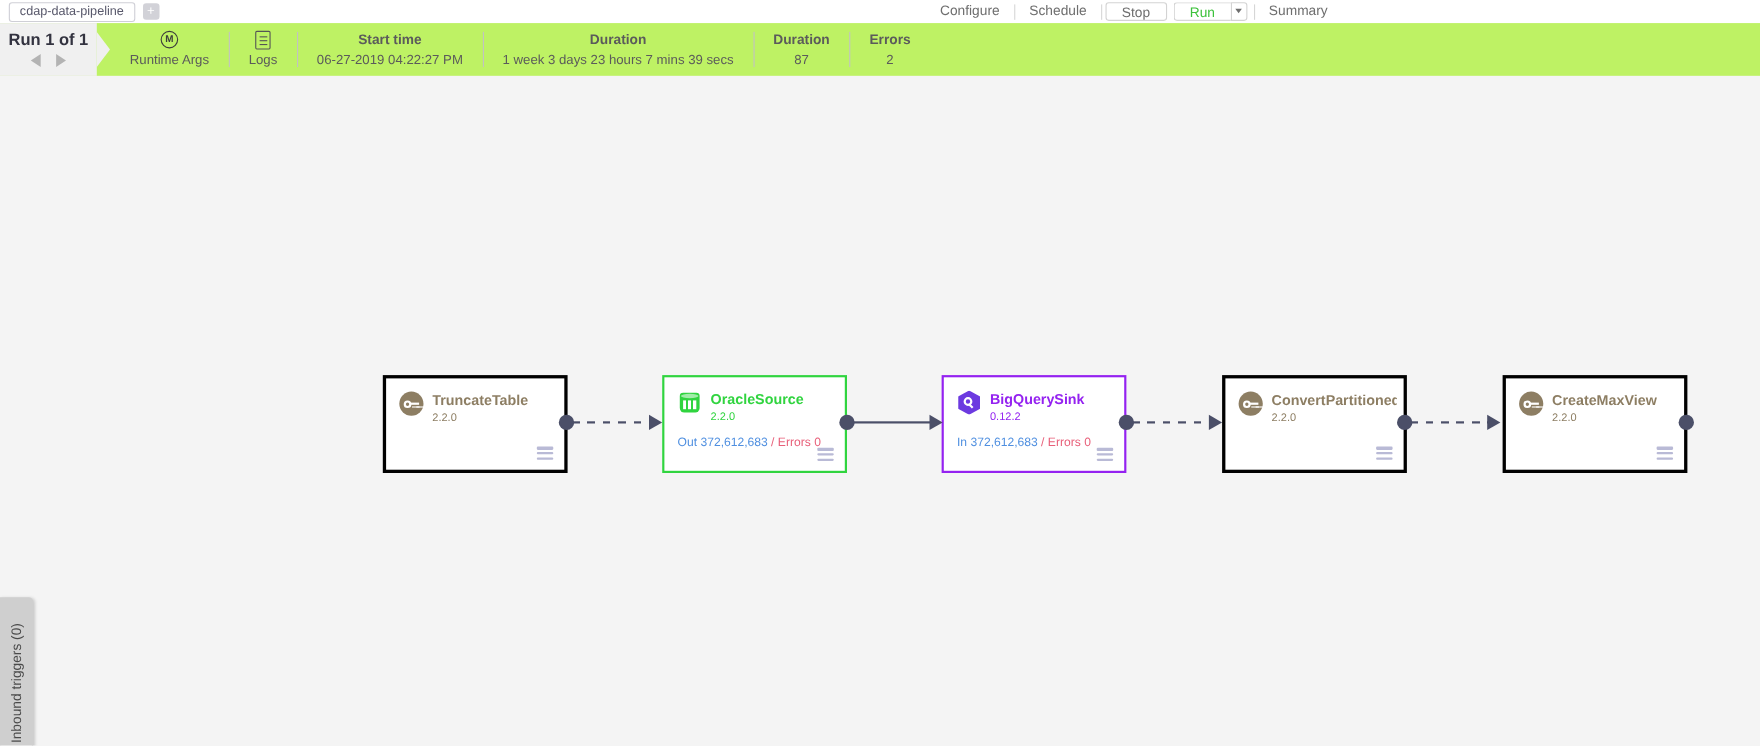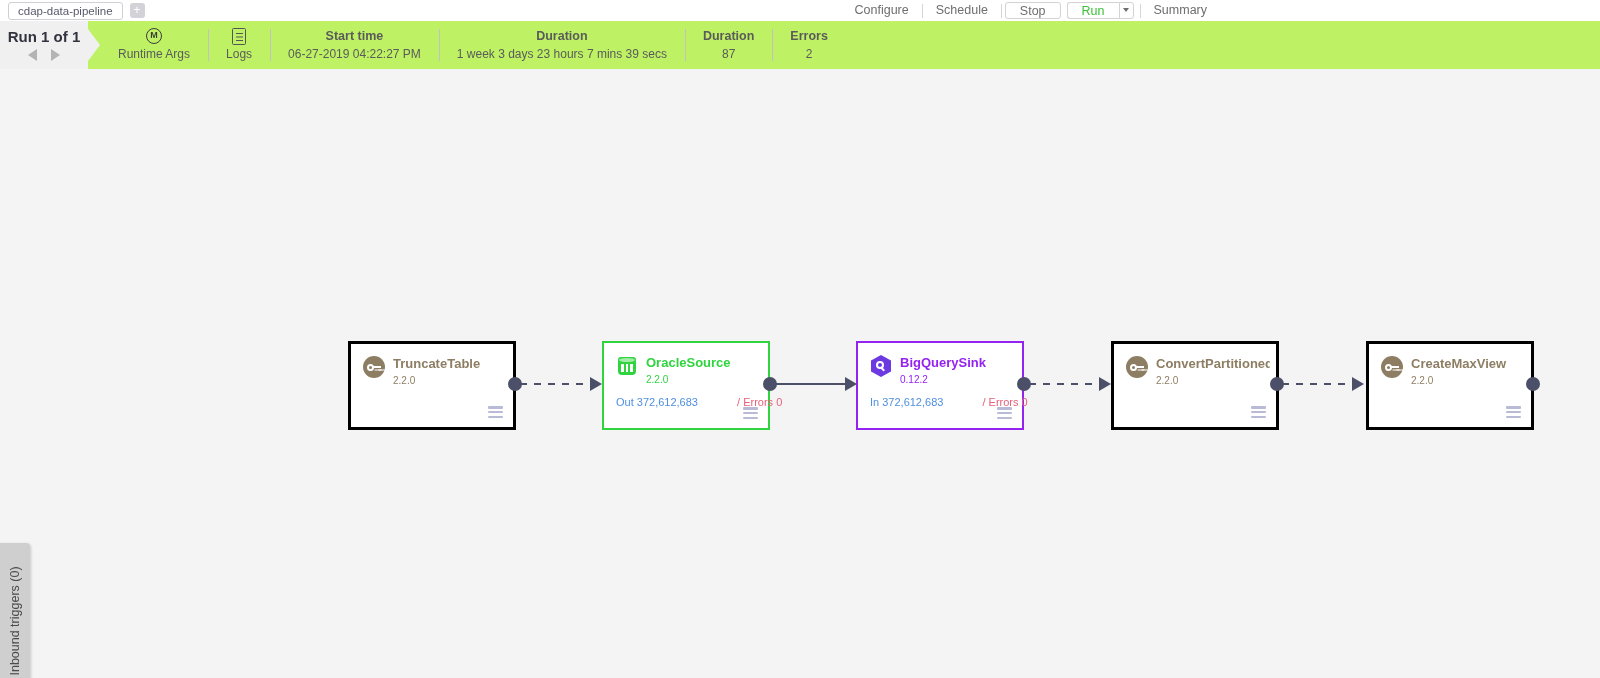--- a/index.html
+++ b/index.html
@@ -285,21 +285,21 @@
   .node.sel-purple .n-name, .node.sel-purple .n-ver { color: #9422f0; }
 
   .node .n-metrics {
     position: absolute;
     left: 12px; top: 52px;
     font-size: 11px;
     line-height: 14px;
     white-space: nowrap;
   }
   .n-metrics .m-in { color: #4f8fe0; }
-  .n-metrics .m-err { color: #e8607a; margin-left: 36px; }
+  .n-metrics .m-err { color: #e8607a; }
 
   .node .n-menu {
     position: absolute;
     right: 10px; bottom: 9px;
     width: 15px; height: 12px;
     display: flex;
     flex-direction: column;
     justify-content: space-between;
   }
   .node .n-menu i {

